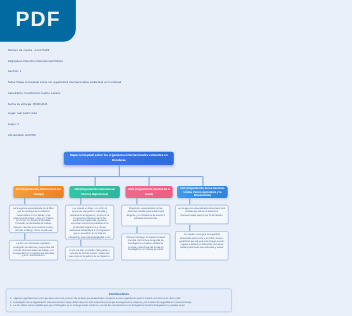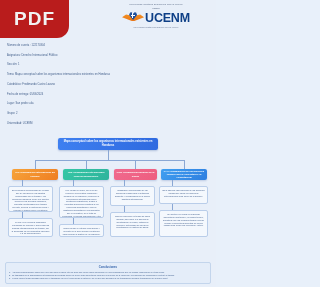--- a/index.html
+++ b/index.html
@@ -7,21 +7,21 @@
     width:216px;height:287px;overflow:hidden;
     background:#e8f0fa;
     font-family:"Liberation Sans", sans-serif;
     position:relative;
   }
   .page{position:absolute;inset:0;background:#e8eff9;}
 
   
   .pdf-badge{
     position:absolute;left:0;top:0;width:69px;height:38px;
-    background:#b91c1c;border-bottom-right-radius:12px;
+    background:#0369a1;border-bottom-right-radius:12px;
     display:flex;align-items:center;justify-content:center;
     z-index:30;
   }
   .pdf-badge span{
     color:#f2f2f2;font-size:19px;font-weight:bold;letter-spacing:1px;
   }
 
   
   .letterhead{
     position:absolute;left:100px;top:3px;width:112px;text-align:center;
@@ -128,34 +128,20 @@
 </style>
 </head>
 <body>
 
 <div class="page">
 
   <div class="pdf-badge">
     <span>PDF</span>
   </div>
 
-  <div class="letterhead">
-    <div class="lh-line1">Universidad Cristiana Evangélica Nueva Milenio</div>
-    <div class="lh-line2">UCENM</div>
-    <div class="logo-row">
-      <div class="logo-mark">
-        <div class="wing"></div>
-        <div class="heart"></div>
-        <div class="cross"></div>
-        <div class="cross2"></div>
-      </div>
-      <div class="logo-text">UCENM</div>
-    </div>
-    <div class="lh-foot">Universidad Cristiana Evangélica Nueva Milenio</div>
-  </div>
 
   <div class="meta">
     <div class="meta-row">Nombre : Yordin Antonio Gudiel Umbrera</div>
     <div class="meta-row">Número de cuenta : 122170304</div>
     <div class="meta-row">Asignatura: Derecho Internacional Público</div>
     <div class="meta-row">Sección: 1</div>
     <div class="meta-row">Tema: Mapa conceptual sobre los organismos internacionales existentes en Honduras</div>
     <div class="meta-row">Catedrático: Fredimundo Castro Lozano</div>
     <div class="meta-row">Fecha de entrega: 05/06/2024</div>
     <div class="meta-row">Lugar: San pedro sula</div>

